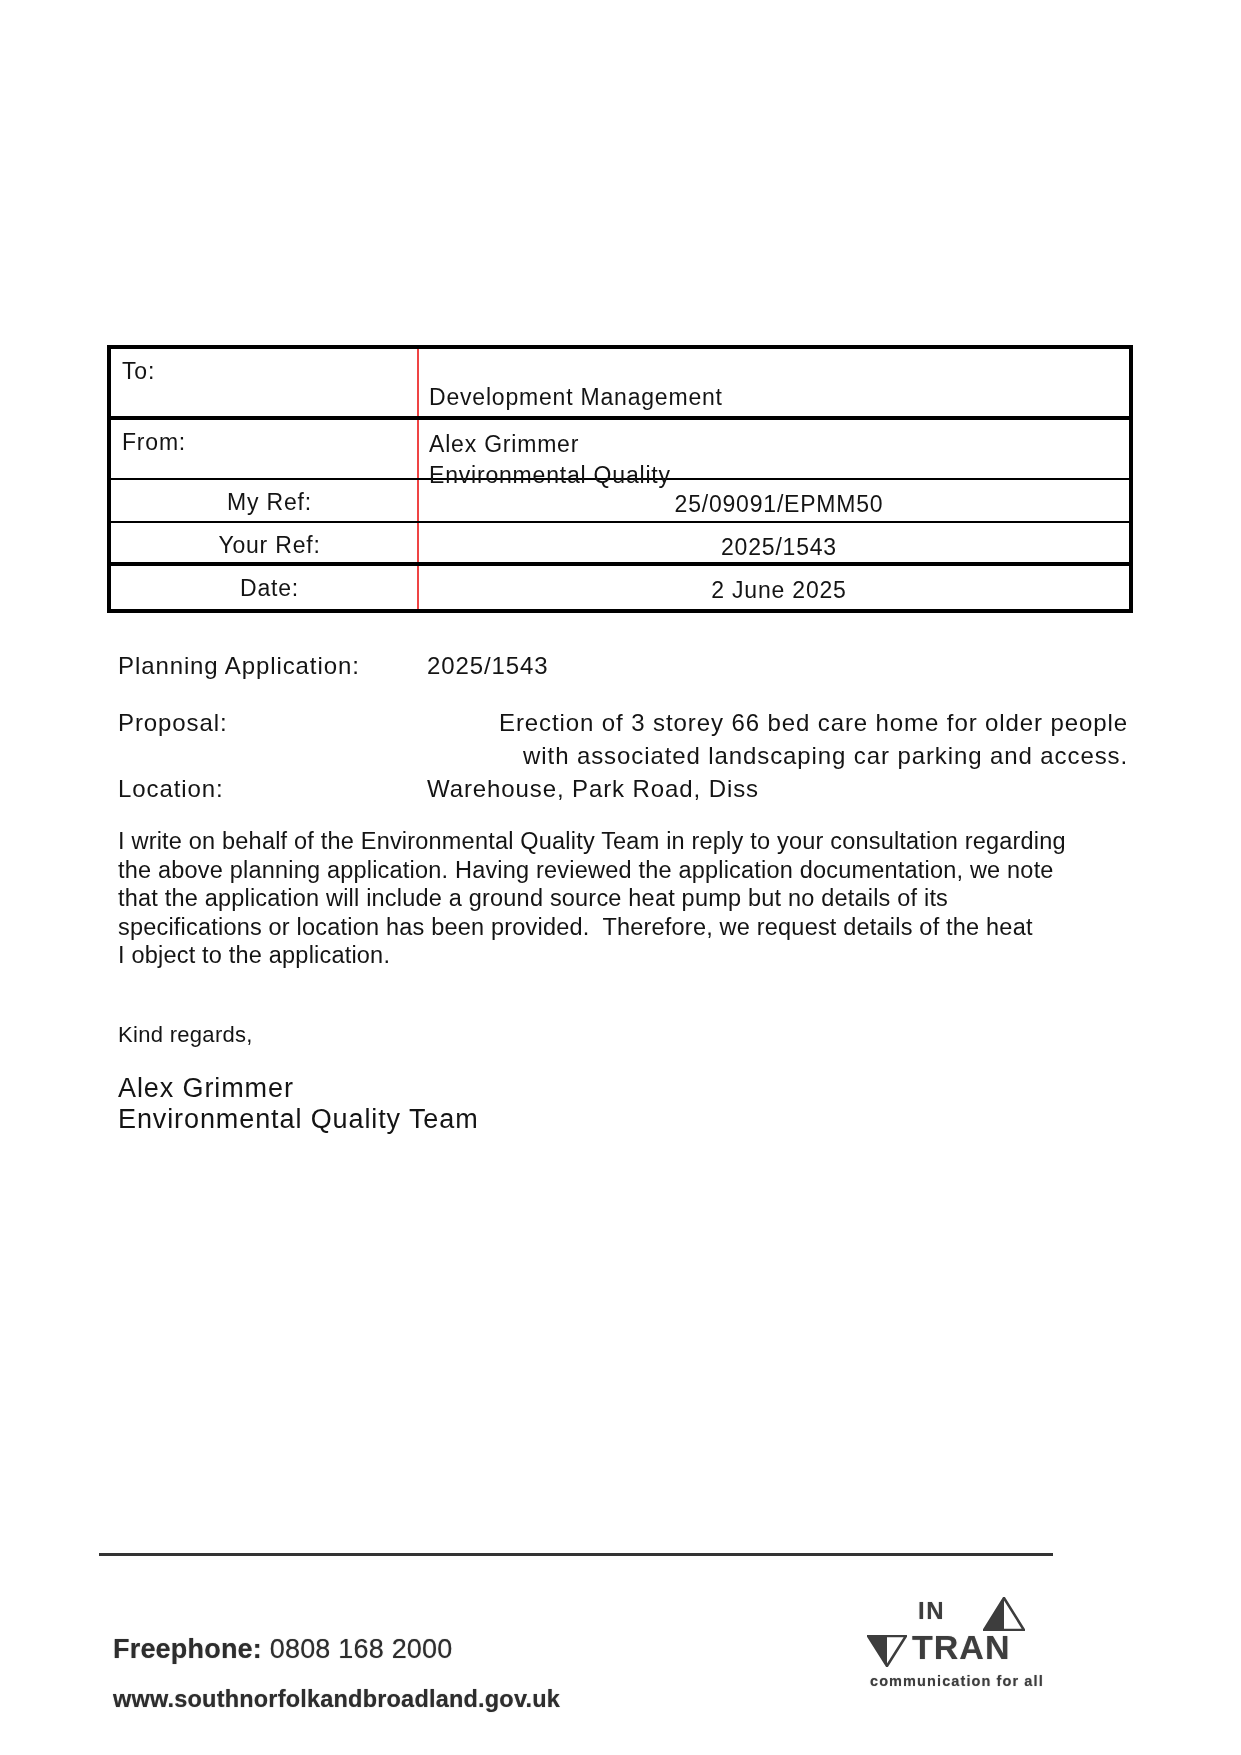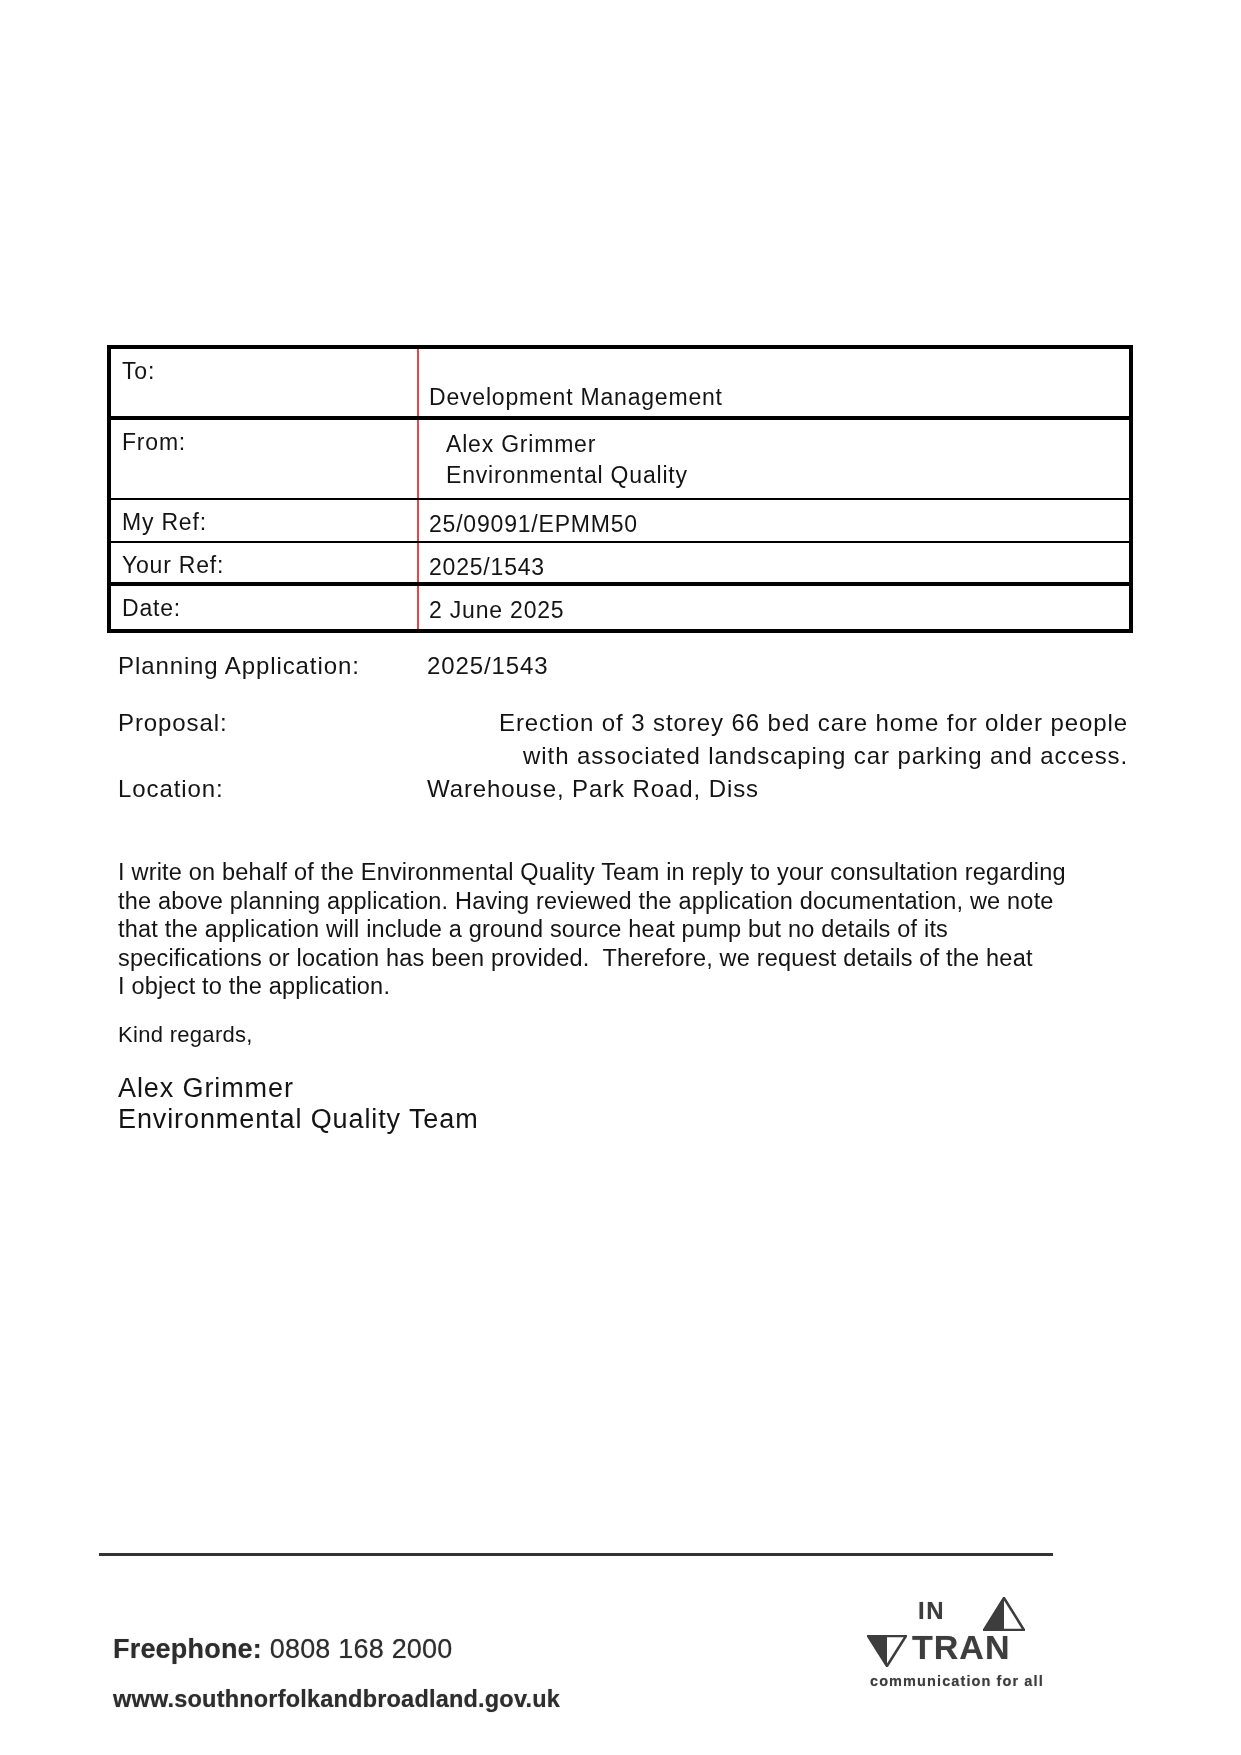--- a/index.html
+++ b/index.html
@@ -38,22 +38,22 @@
     border-right: 2px solid #ef4444;
     padding: 9px 0 0 11px;
   }
   .t-value {
     flex: 1;
     box-sizing: border-box;
     padding: 9px 0 0 10px;
     line-height: 31px;
   }
   .row-to    { height: 71px; }
-  .row-from  { height: 80px; gap: 17px; }
-  .row-small { height: 43px; }
+  .row-from  { height: 60px; }
+  .row-small { height: 43px; text-align: center; }
   .row-to .t-value { padding-top: 33px; }
   .v-line { white-space: pre; }
 
   
   .planning-block {
     position: absolute;
     left: 118px;
     top: 649px;
     width: 1010px;
     font-size: 24px;
@@ -70,21 +70,20 @@
   
   .body-paragraph {
     position: absolute;
     left: 118px;
     top: 827px;
     width: 1010px;
     font-size: 23.5px;
     letter-spacing: 0.2px;
     line-height: 28.5px;
     color: #141414;
-    margin-top: 31px;
   }
   .body-line { white-space: pre; }
 
   
   .closing-text {
     position: absolute;
     left: 118px;
     top: 1022px;
     font-size: 22px;
     letter-spacing: 0.3px;

